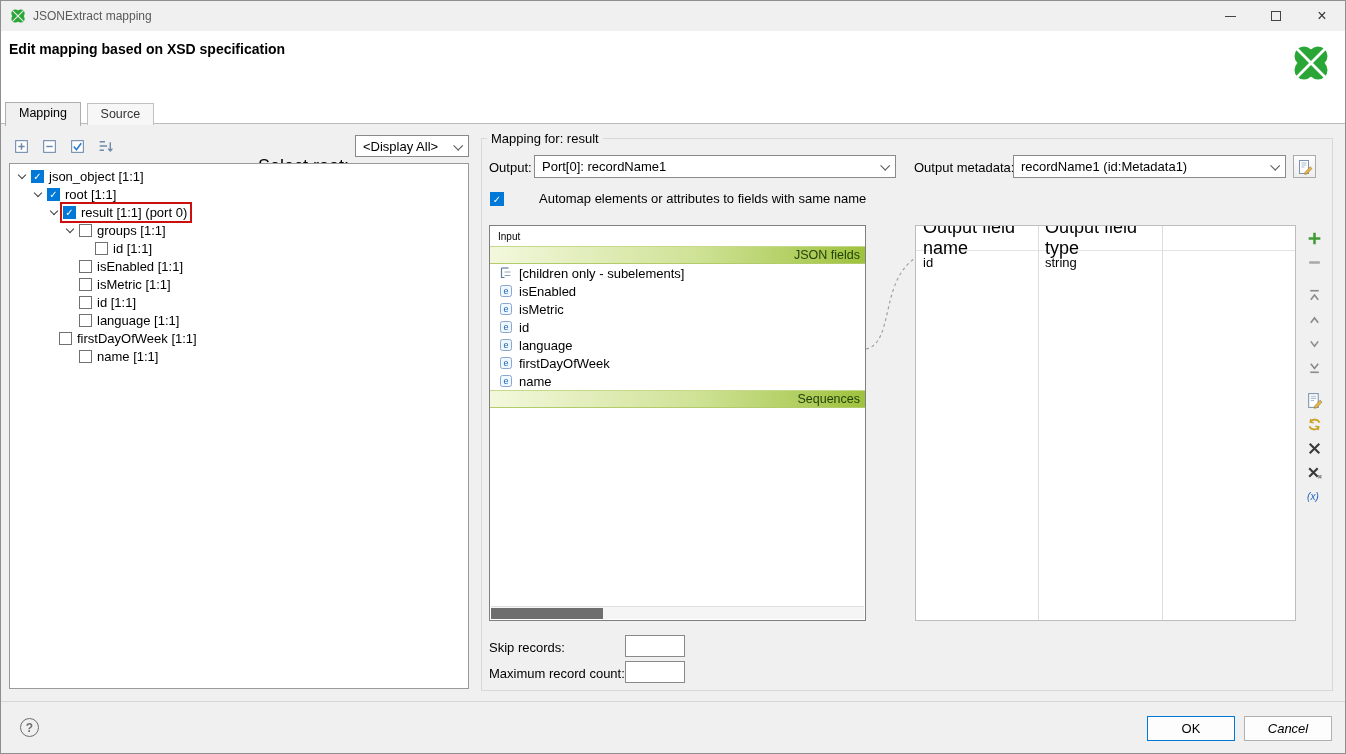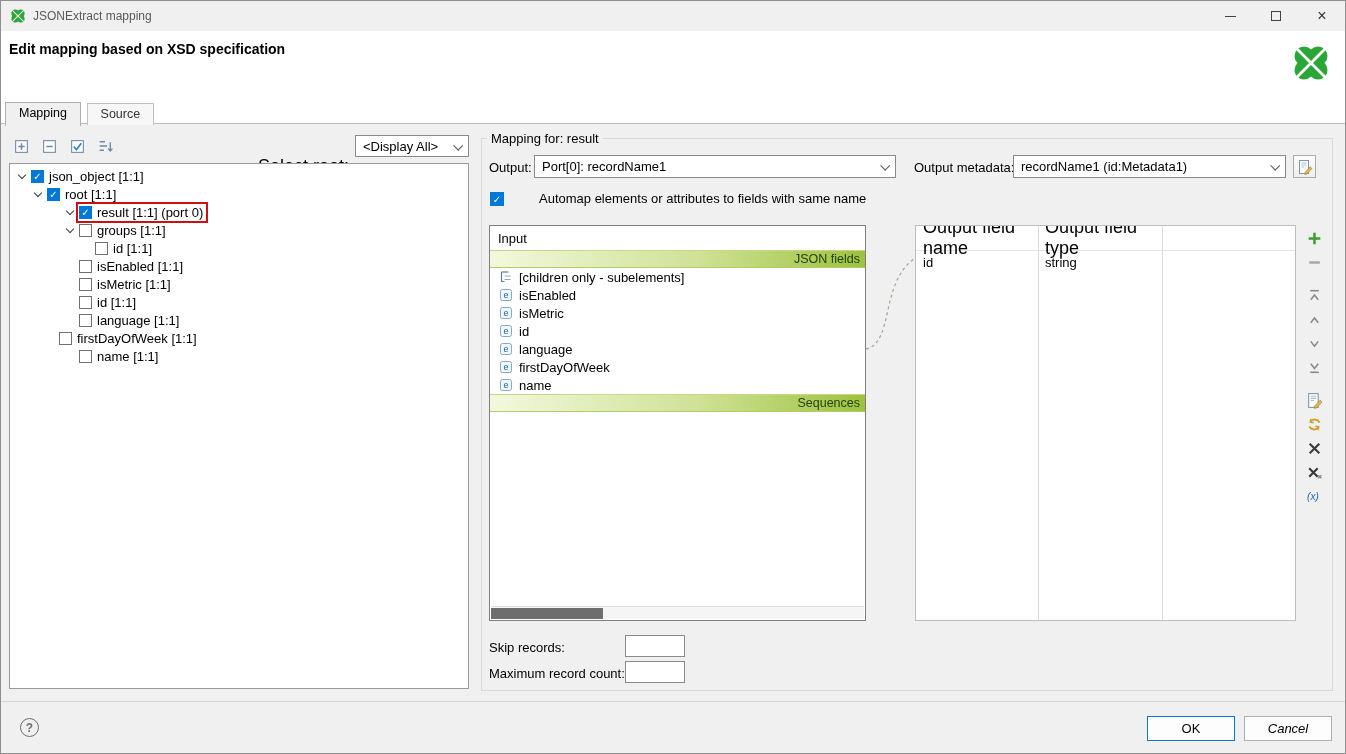--- a/index.html
+++ b/index.html
@@ -57,21 +57,21 @@
   .icon-btn { position:absolute; left:1292px; top:154px; width:23px; height:23px; background:linear-gradient(#fdfdfd,#eee); border:1px solid #ababab; padding:2px; }
   .icon-btn svg { display:block; width:16px; height:16px; margin:0 auto; }
 
   .automap-row { position:absolute; left:489px; top:190px; display:flex; align-items:center;gap:29px; }
   .automap-row .cb { width:14px; height:14px; }
   .automap-row .cb.checked::after { line-height:13px; }
   .automap-label { margin-left:6px; font-size:13px; }
 
   
   .input-box { position:absolute; left:488px; top:224px; width:377px; height:396px; background:#fff; border:1px solid #7f7f7f; overflow:hidden; }
-  .input-header { padding:5px 8px 4px; font-size:13px;border-radius:8px; }
+  .input-header { padding:5px 8px 4px; font-size:10px;border-radius:8px; }
   .band { height:18px; background:linear-gradient(to right,#f3f8dd 0%,#cfe296 55%,#9ec23e 100%); border-top:1px solid #c6d98a; border-bottom:1px solid #b3cc6a; font-size:12.5px; color:#23410a; text-align:right; padding:1px 5px 0 0; }
   .in-item { height:18px; display:flex; align-items:center; padding-left:9px; white-space:nowrap; }
   .in-ic { width:14px; height:14px; margin-right:6px; flex:none; }
   .in-ic svg { display:block; width:14px; height:14px; }
   .hscroll { position:absolute; left:1px; right:1px; bottom:1px; height:13px; background:#f5f5f5; border-top:1px solid #e0e0e0; }
   .hscroll-thumb { position:absolute; left:0; top:1px; width:112px; height:11px; background:#6e6e6e; }
 
   
   .out-table { position:absolute; left:914px; top:224px; width:381px; height:396px; background:#fff; border:1px solid #bdbdbd; overflow:hidden; }
   .ot-vline { position:absolute; top:0; bottom:0; width:1px; background:#dcdcdc; }
@@ -207,21 +207,21 @@
           <span class="node-label">json_object [1:1]</span>
         </span>
       </div>
       <div class="tree-row" style="padding-left: 20px;">
         <span class="twisty open"></span>
         <span class="node-wrap">
           <span class="cb checked"></span>
           <span class="node-label">root [1:1]</span>
         </span>
       </div>
-      <div class="tree-row" style="padding-left: 36px; margin-left: 16px;">
+      <div class="tree-row" style="padding-left: 36px;">
         <span class="twisty open"></span>
         <span class="node-wrap hl">
           <span class="cb checked"></span>
           <span class="node-label">result [1:1] (port 0)</span>
         </span>
       </div>
       <div class="tree-row" style="padding-left: 52px;">
         <span class="twisty open"></span>
         <span class="node-wrap">
           <span class="cb"></span>

